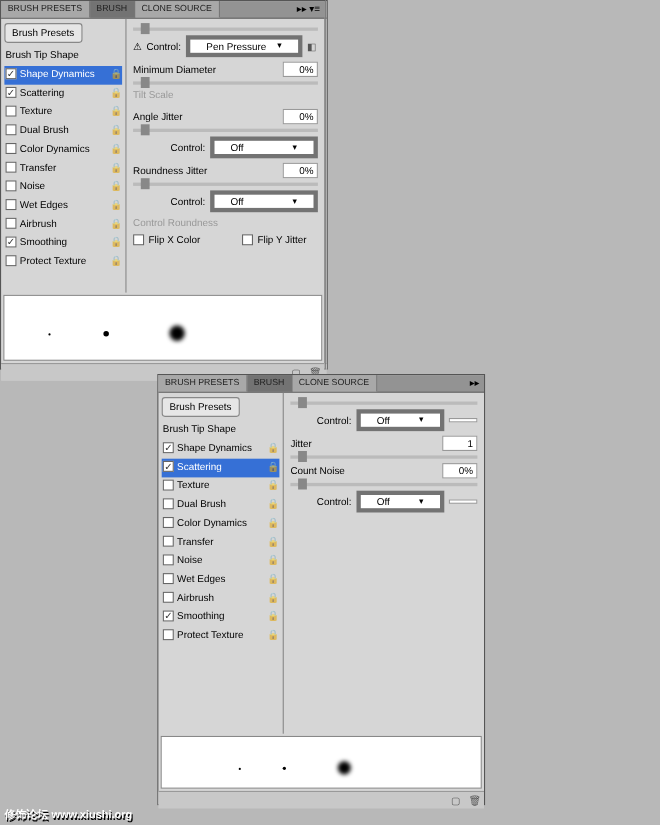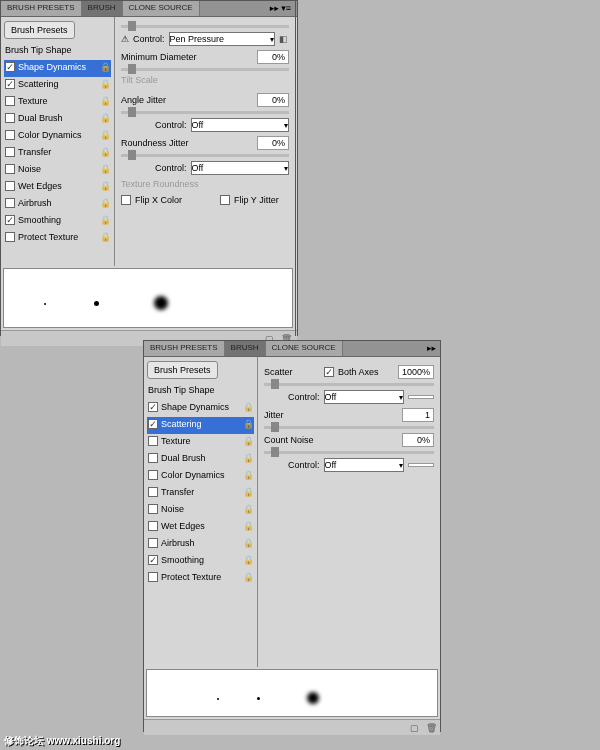--- a/index.html
+++ b/index.html
@@ -33,21 +33,21 @@
 .slider::after{content:"";position:absolute;width:8px;height:10px;background:#888;top:-4px;left:4%}
 .angle{width:66px;height:64px;border:1px dashed #aaa;display:flex;align-items:center;justify-content:center}
 .circ{width:48px;height:48px;border:1px solid #333;border-radius:50%;position:relative}
 .circ::before,.circ::after{content:"";position:absolute;background:#333}
 .circ::before{left:0;right:0;top:50%;height:1px}
 .circ::after{top:0;bottom:0;left:50%;width:1px}
 .preview{height:60px;background:#fff;border:1px solid #888;margin:2px;position:relative}
 .d{position:absolute;border-radius:50%;background:#000}
 .ftr{height:16px;background:#c8c8c8;border-top:1px solid #999;display:flex;justify-content:flex-end;align-items:center;padding:0 4px;gap:6px}
 .icn{width:10px;height:10px;opacity:.6}
-.dd{border:1px solid #737373;background:#fff;padding:1px 0;display:flex;align-items:flex-end;gap:4px}
+.dd{border:4px solid #737373;background:#fff;padding:1px 15px;display:flex;align-items:flex-start;gap:4px}
 .dd::after{content:"▾";margin-left:auto;font-size:8px}
 .scroll{width:10px;background:#ccc;border-left:1px solid #999}
 .wm{position:absolute;bottom:2px;left:4px;color:#fff;font-size:10px;font-weight:bold;text-shadow:1px 1px 0 #000}
 .dim{color:#999}
 </style>
 </head>
 <body>
 
 <div class="panel p1">
 <div class="tabs">
@@ -353,21 +353,21 @@
           <span class="slider"></span>
         </div>
   <div class="frow">
           <span style="width:30px"></span>
           <span>Control:</span>
           <span class="dd" style="flex:1">
             <span>Off</span>
           </span>
         </div>
   <div class="frow">
-          <span class="dim">Texture Roundness</span>
+          <span class="dim">Control Roundness</span>
         </div>
   <div class="frow" style="margin-top:6px">
           <span class="cb"></span>
           <span>Flip X Color</span>
           <span style="width:30px"></span>
           <span class="cb"></span>
           <span>Flip Y Jitter</span>
         </div>
  </div>
 </div>
@@ -446,26 +446,20 @@
           <span class="lk">🔒</span>
         </div>
   <div class="row">
           <span class="cb"></span>
           <span>Protect Texture</span>
           <span class="lk">🔒</span>
         </div>
  </div>
  <div class="main">
   <div class="frow">
-          <span class="lbl">Scatter</span>
-          <span class="cb on"></span>
-          <span>Both Axes</span>
-          <span class="val">1000%</span>
-        </div>
-  <div class="frow">
           <span class="slider"></span>
         </div>
   <div class="frow">
           <span style="width:20px"></span>
           <span>Control:</span>
           <span class="dd" style="flex:1">
             <span>Off</span>
           </span>
           <span class="val" style="min-width:26px"></span>
         </div>

